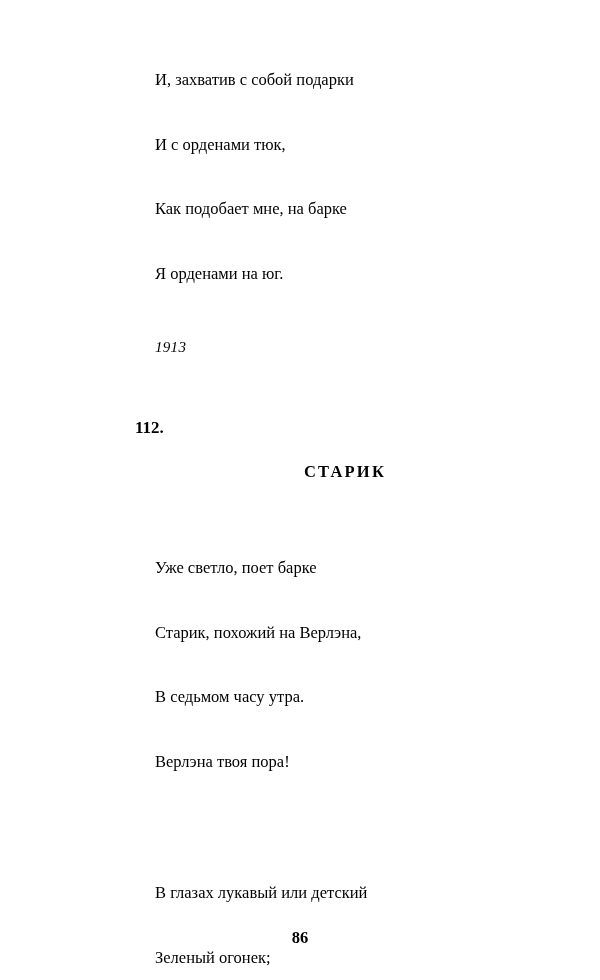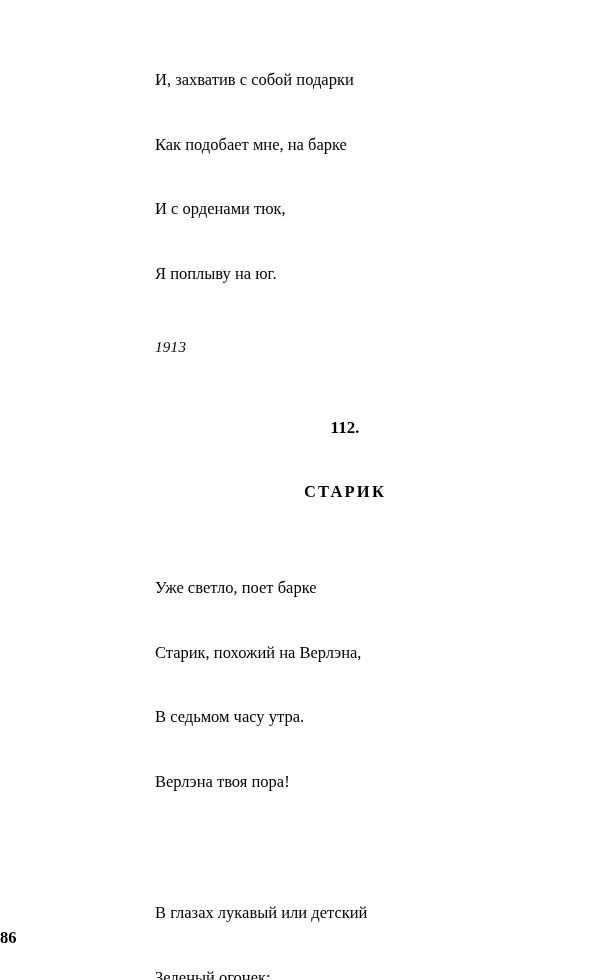--- a/index.html
+++ b/index.html
@@ -36,61 +36,61 @@
   .stanza .line {
     display: block;
   }
   .date {
     font-style: italic;
     font-size: 15px;
     margin-top: 12px;
     letter-spacing: 0.3px;
   }
   .poem-number {
-    text-align: center;
     font-size: 17px;
     font-weight: bold;
     margin-top: 62px;
     margin-left: -20px;
   }
   .poem-title {
     text-align: center;
     font-size: 16.5px;
     font-weight: bold;
     letter-spacing: 2.2px;
-    margin-top: 44px;
+    margin-top: 24px;
     margin-left: -20px;
   }
   .poem-body {
     margin-top: 32px;
   }
   .poem-body .stanza + .stanza {
     margin-top: 24px;
   }
   .page-number {
     position: absolute;
     left: 0;
     right: 0;
     top: 928px;
+    text-align: center;
     font-size: 16.5px;
     font-weight: bold;
   }
 </style>
 </head>
 <body>
 
 <div class="page">
 
   <div class="text-column">
 
     <div class="stanza">
       <span class="line">И, захватив с собой подарки</span>
+      <span class="line">И с орденами тюк,</span>
       <span class="line">Как подобает мне, на барке</span>
-      <span class="line">И с орденами тюк,</span>
-      <span class="line">Я поплыву на юг.</span>
+      <span class="line">Я орденами на юг.</span>
     </div>
 
     <div class="date">1913</div>
 
     <div class="poem-number">112.</div>
 
     <div class="poem-title">СТАРИК</div>
 
     <div class="poem-body">
 

